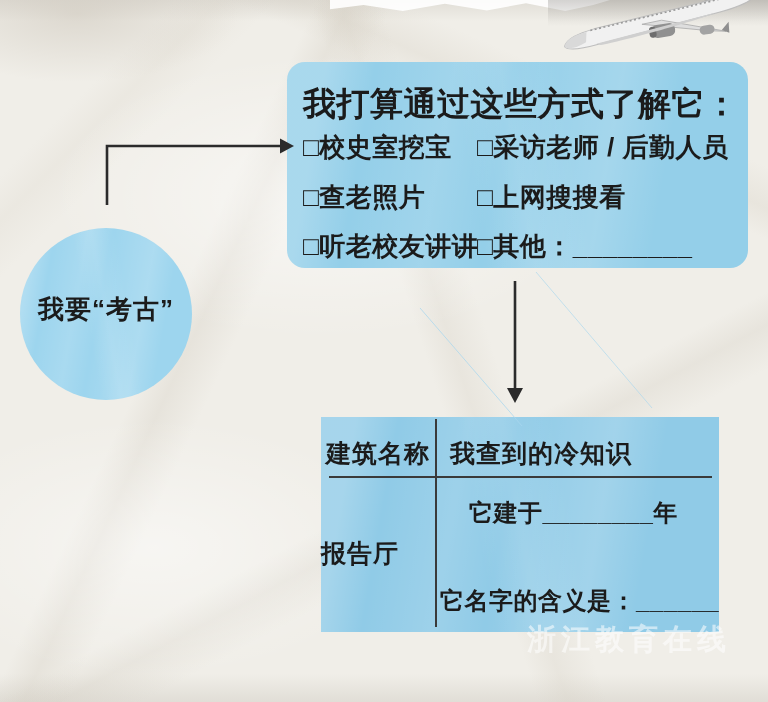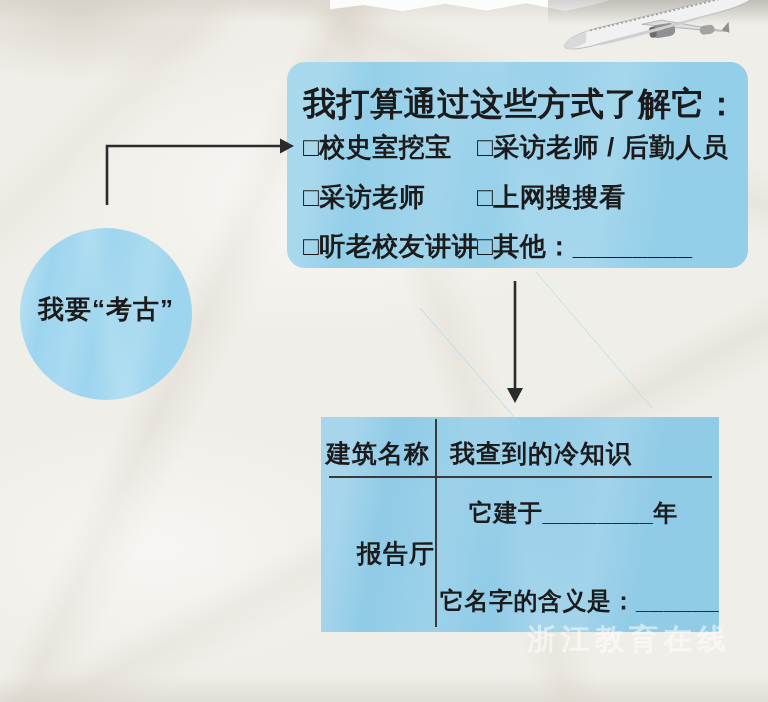--- a/index.html
+++ b/index.html
@@ -48,21 +48,21 @@
   .opt{position:absolute;font-size:26px;font-weight:600;white-space:nowrap;letter-spacing:.5px;}
   .r1{top:118px;} .r2{top:167px;} .r0{top:68px;}
   .c1{left:16px;} .c2{left:190px;}
   
   .info-table{position:absolute;left:321px;top:417px;width:398px;height:215px;background-color:#90cbe7;}
   .v-line{position:absolute;left:114px;top:2px;width:2px;height:208px;background:#3a3a3a;}
   .h-line{position:absolute;left:8px;top:59px;width:383px;height:2px;background:#3a3a3a;}
   .th{position:absolute;font-size:25px;font-weight:700;text-align:center;top:20px;white-space:nowrap;letter-spacing:1px;}
   .th1{left:0;width:114px;}
   .th2{left:108px;width:224px;}
-  .row-name{position:absolute;left:0;top:120px;width:114px;text-align:right;font-size:25px;font-weight:600;letter-spacing:1px;}
+  .row-name{position:absolute;left:0;top:120px;width:114px;text-align:left;font-size:25px;font-weight:600;letter-spacing:1px;}
   .fact{position:absolute;font-size:24px;font-weight:600;white-space:nowrap;letter-spacing:.5px;}
   .f1{left:148px;top:80px;}
   .f2{left:119px;top:123px;margin-top:45px;}
   .f3{left:119px;top:167px;}
   
   .arrows{position:absolute;left:0;top:0;width:768px;height:702px;pointer-events:none;}
   
   .watermark{position:absolute;left:527px;top:620px;font-size:29px;font-weight:700;
     letter-spacing:5px;color:rgba(255,255,255,.55);white-space:nowrap;}
   
@@ -100,21 +100,21 @@
   </svg>
 
   <div class="circle blue-texture">
     <div class="l">我要“考古”</div>
   </div>
 
   <div class="flow-box blue-texture">
     <div class="box-title">我打算通过这些方式了解它：</div>
     <div class="opt r0 c1">□校史室挖宝</div>
     <div class="opt r0 c2">□采访老师 / 后勤人员</div>
-    <div class="opt r1 c1">□采访老师</div>
+    <div class="opt r1 c1">□查老照片</div>
     <div class="opt r1 c2">□上网搜搜看</div>
     <div class="opt r2 c1">□听老校友讲讲</div>
     <div class="opt r2 c2">□其他：________</div>
   </div>
 
   <div class="info-table blue-texture">
     <div class="v-line"></div>
     <div class="h-line"></div>
     <div class="th th1">建筑名称</div>
     <div class="th th2">我查到的冷知识</div>

